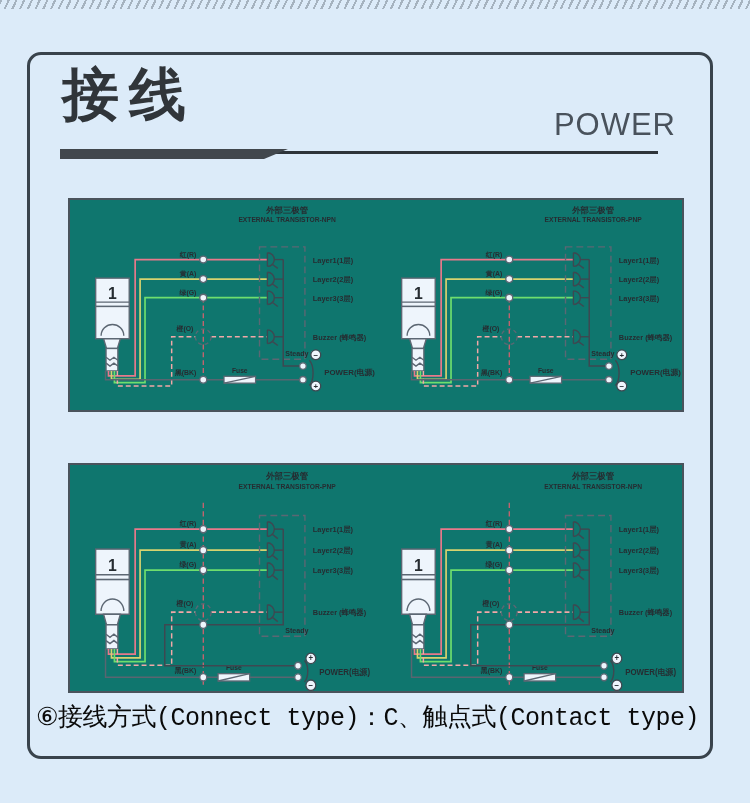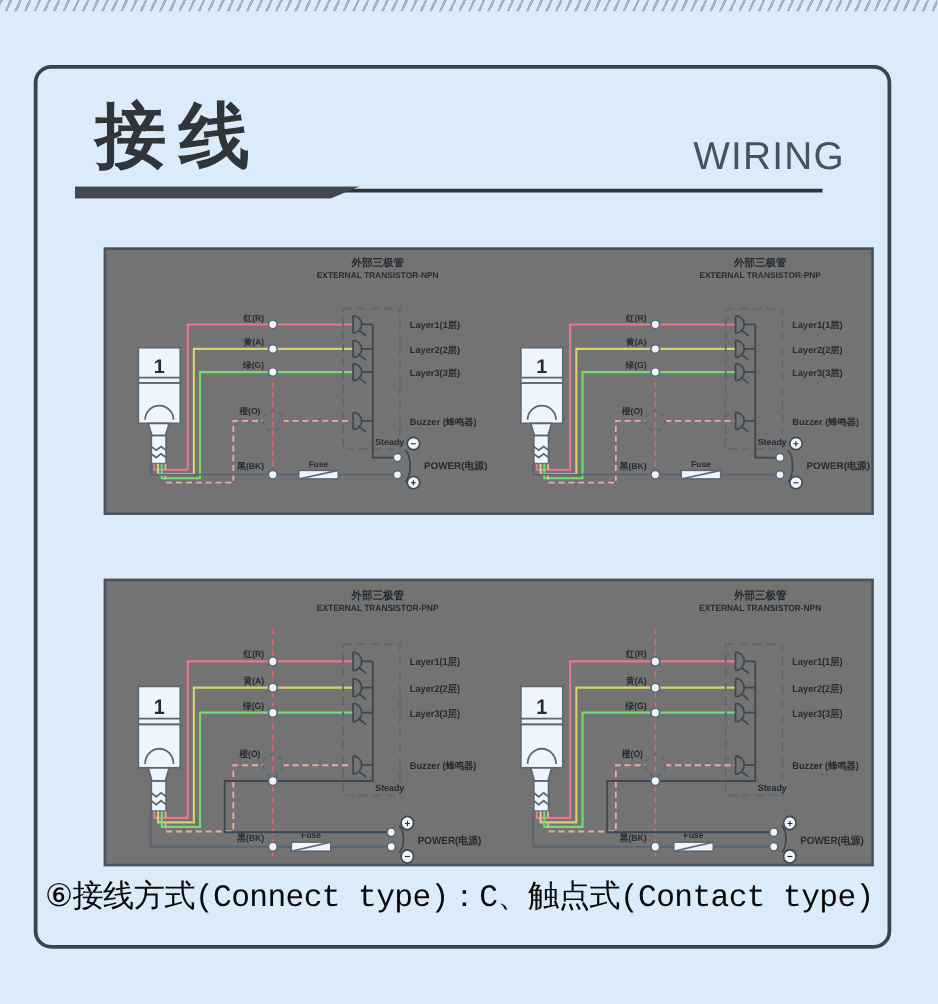--- a/index.html
+++ b/index.html
@@ -14,57 +14,57 @@
     background:repeating-linear-gradient(115deg,#93a0ac 0 2px,rgba(0,0,0,0) 2px 7px);
     opacity:.75;
   }
   .panel{
     position:absolute;left:27px;top:52px;width:686px;height:707px;
     border:3px solid #39434c;border-radius:14px;
     box-sizing:border-box;
   }
   .panel-header{position:absolute;left:0;top:0;width:100%;height:96px;}
   .title-cn{
-    position:absolute;left:32px;top:2px;margin:14px;
+    position:absolute;left:32px;top:2px;margin:0;
     font-size:57px;font-weight:bold;color:#30353a;letter-spacing:10px;
   }
   .title-en{
     position:absolute;right:34px;top:52px;
     font-size:31px;font-weight:400;color:#49525c;letter-spacing:1px;
   }
   .rule{position:absolute;left:30px;top:94px;right:28px;height:11px;}
   .rule-line{position:absolute;left:2px;top:2px;width:calc(100% - 26px);height:2.5px;background:#2e343a;}
   .rule-bar{
     position:absolute;left:0;top:0;width:228px;height:10px;background:#41474d;
     clip-path:polygon(0 0,100% 0,calc(100% - 24px) 100%,0 100%);
   }
   .dbox{
     position:absolute;left:38px;width:616px;
-    border:2px solid #4a535c;background:#737373;
-    box-sizing:border-box;display:flex;margin-left:15px;
+    border:2px solid #4a535c;background:#0f766e;
+    box-sizing:border-box;display:flex;
   }
   .dbox1{top:143px;height:214px;}
   .dbox2{top:408px;height:230px;}
   .diagram{flex:1;position:relative;}
   .diagram svg{position:absolute;left:0;top:0;width:100%;height:100%;font-family:"Liberation Sans","DejaVu Sans",sans-serif;}
   .caption{
     position:absolute;left:6px;top:645px;width:676px;
     font-family:"Liberation Mono","DejaVu Sans",monospace;
     font-size:25px;font-weight:normal;color:#0a0a0a;white-space:nowrap;letter-spacing:-0.5px;
   }
 </style>
 </head>
 <body>
 
 <div class="perforation"></div>
 
 <div class="panel">
   <div class="panel-header">
     <h1 class="title-cn">接线</h1>
-    <span class="title-en">WIRING</span>
+    <span class="title-en">POWER</span>
   </div>
   <div class="rule">
     <div class="rule-line"></div>
     <div class="rule-bar"></div>
   </div>
 
   <div class="dbox dbox1">
     <div class="diagram">
         <svg viewBox="0 0 310 215" preserveAspectRatio="none">
           <text x="220" y="13.5" font-size="8.5" font-weight="bold" fill="#262c31" text-anchor="middle">外部三极管</text>

